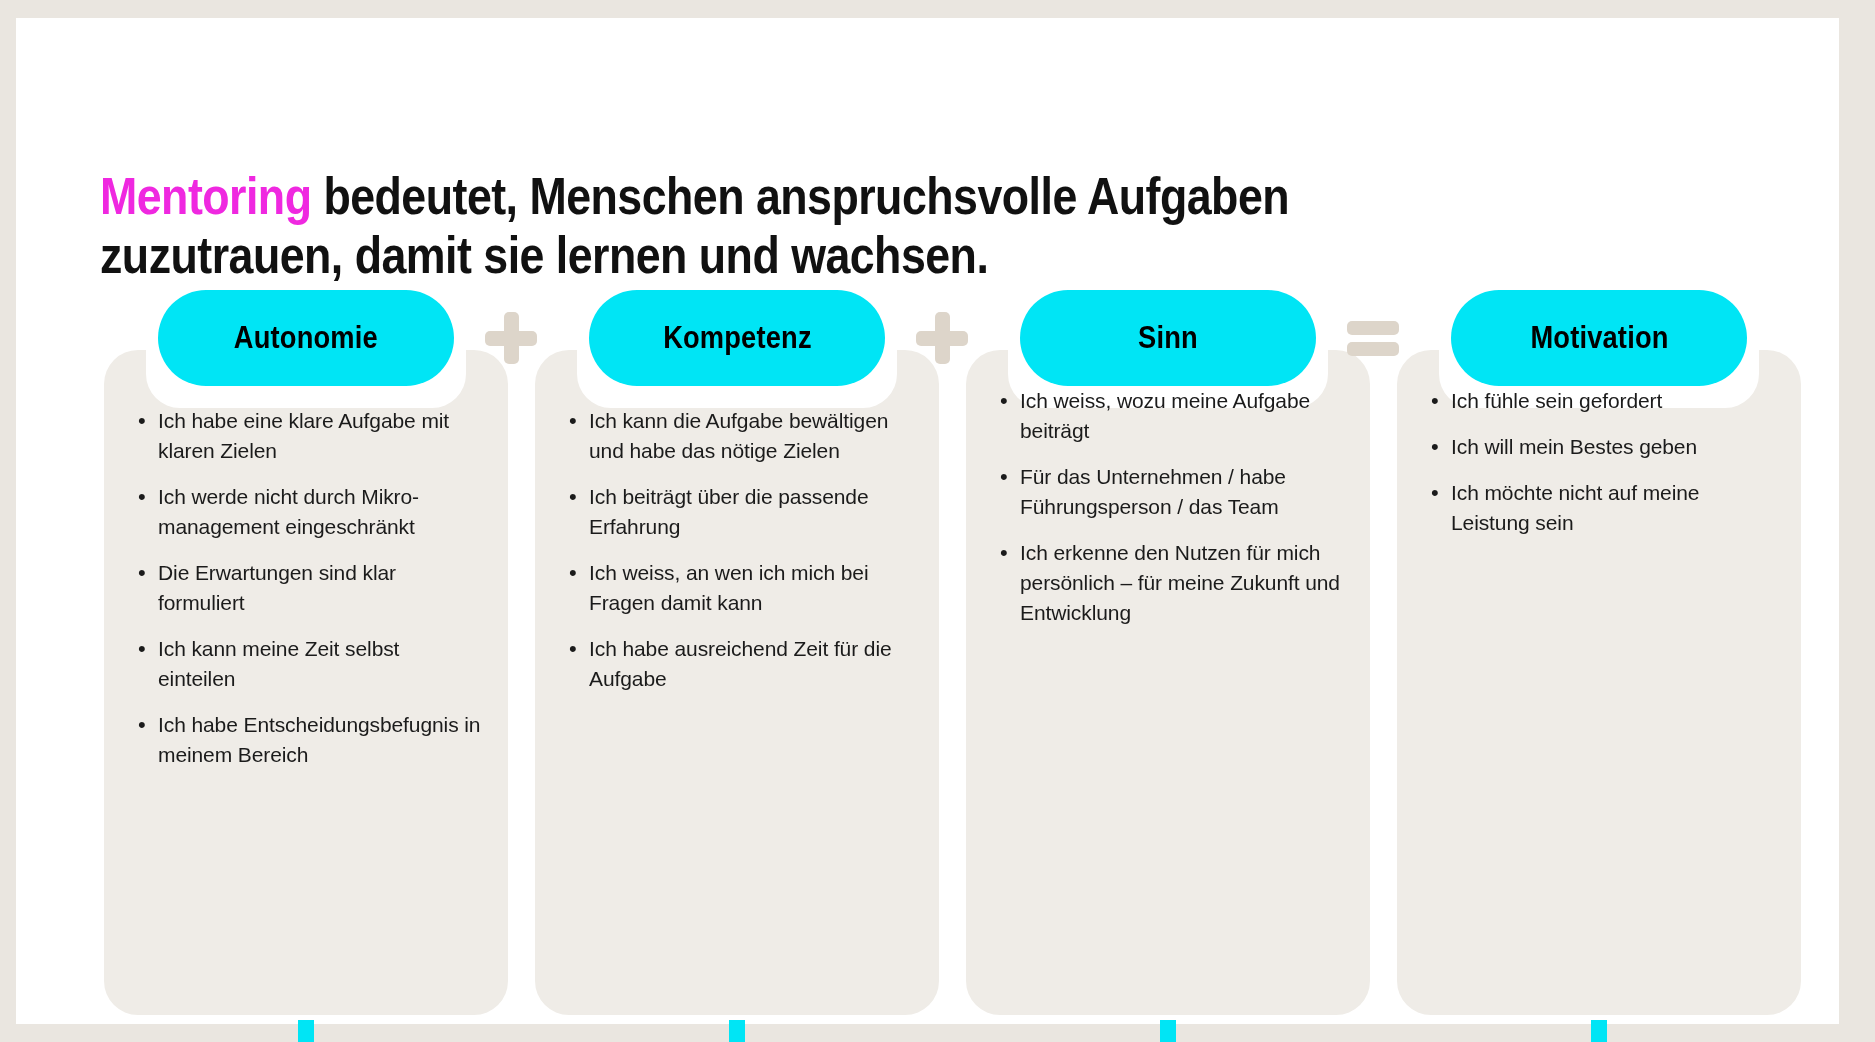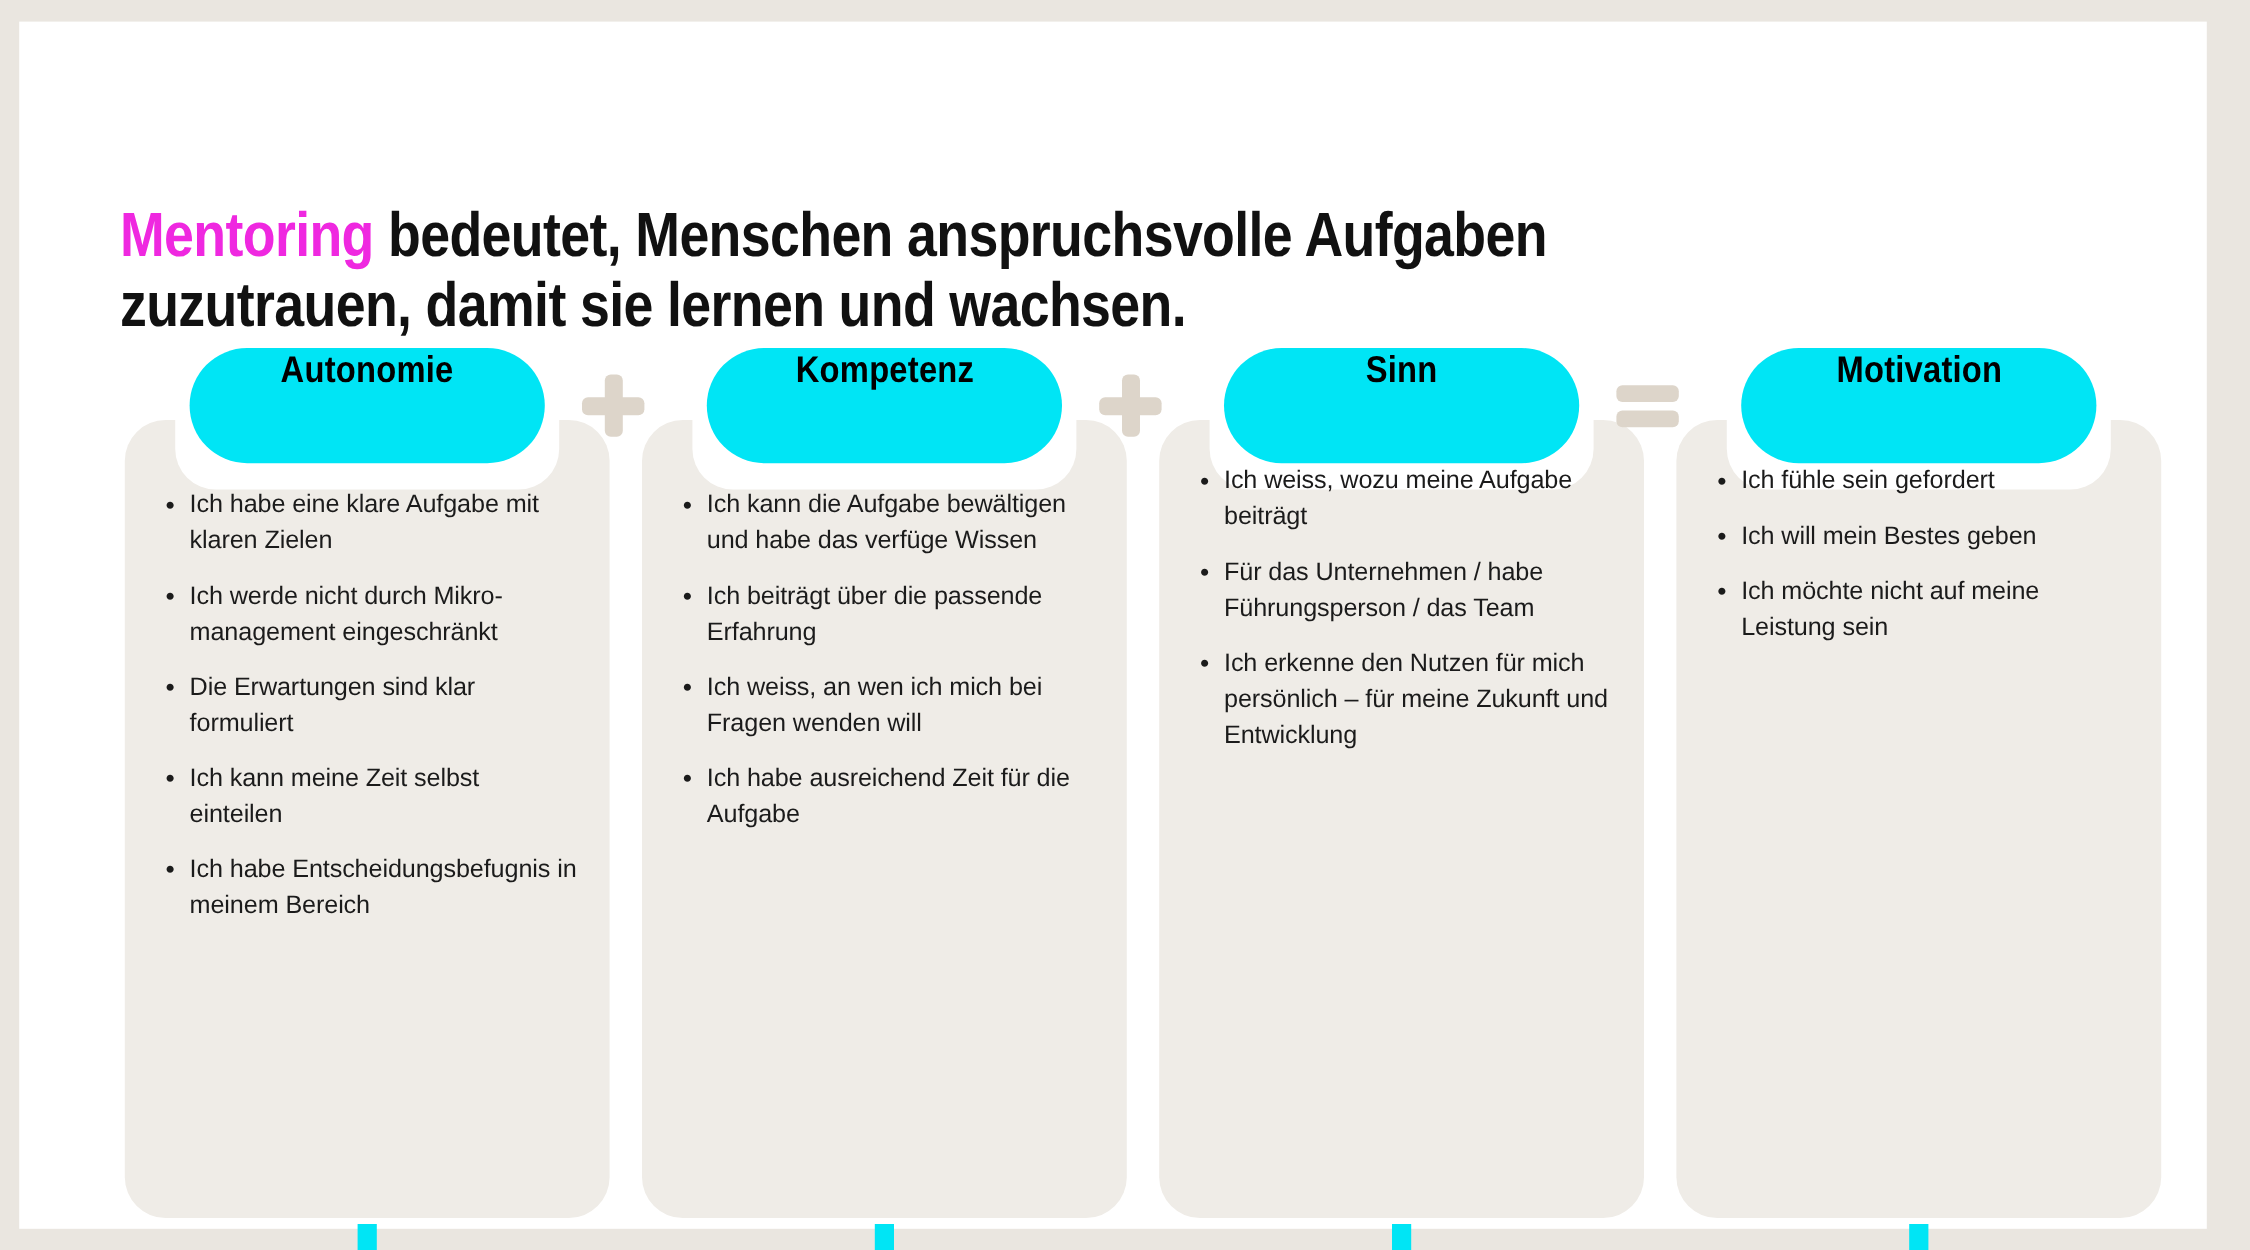--- a/index.html
+++ b/index.html
@@ -57,21 +57,21 @@
   .pill {
     position: absolute;
     top: 0;
     left: 50%;
     transform: translateX(-50%);
     width: 296px;
     height: 96px;
     background: #00e5f5;
     border-radius: 48px;
     display: flex;
-    align-items: flex-start;
+    align-items: center;
     justify-content: center;
     z-index: 3;
   }
   .pill-label {
     font-size: 31px;
     font-weight: 700;
     color: #000000;
     transform: scaleX(0.88);
     letter-spacing: 0.2px;
     white-space: nowrap;
@@ -242,29 +242,29 @@
 
   <div class="col c1">
     <div class="card"></div>
     <div class="notch"></div>
     <div class="pill">
       <span class="pill-label">Kompetenz</span>
     </div>
     <div class="bullets">
       <div class="bullet">
           <span class="dot">•</span>
-          <span class="btext">Ich kann die Aufgabe bewältigen und habe das verfüge Wissen</span>
+          <span class="btext">Ich kann die Aufgabe bewältigen und habe das nötige Zielen</span>
         </div>
       <div class="bullet">
           <span class="dot">•</span>
           <span class="btext">Ich beiträgt über die passende Erfahrung</span>
         </div>
       <div class="bullet">
           <span class="dot">•</span>
-          <span class="btext">Ich weiss, an wen ich mich bei Fragen wenden will</span>
+          <span class="btext">Ich weiss, an wen ich mich bei Fragen damit kann</span>
         </div>
       <div class="bullet">
           <span class="dot">•</span>
           <span class="btext">Ich habe ausreichend Zeit für die Aufgabe</span>
         </div>
     </div>
     <svg class="arrow" viewBox="0 0 68 105">
       <rect x="26" y="0" width="16" height="48" fill="#00e5f5"></rect>
       <polygon points="8,46 60,46 42,100 26,100" fill="#00e5f5"></polygon>
     </svg>

